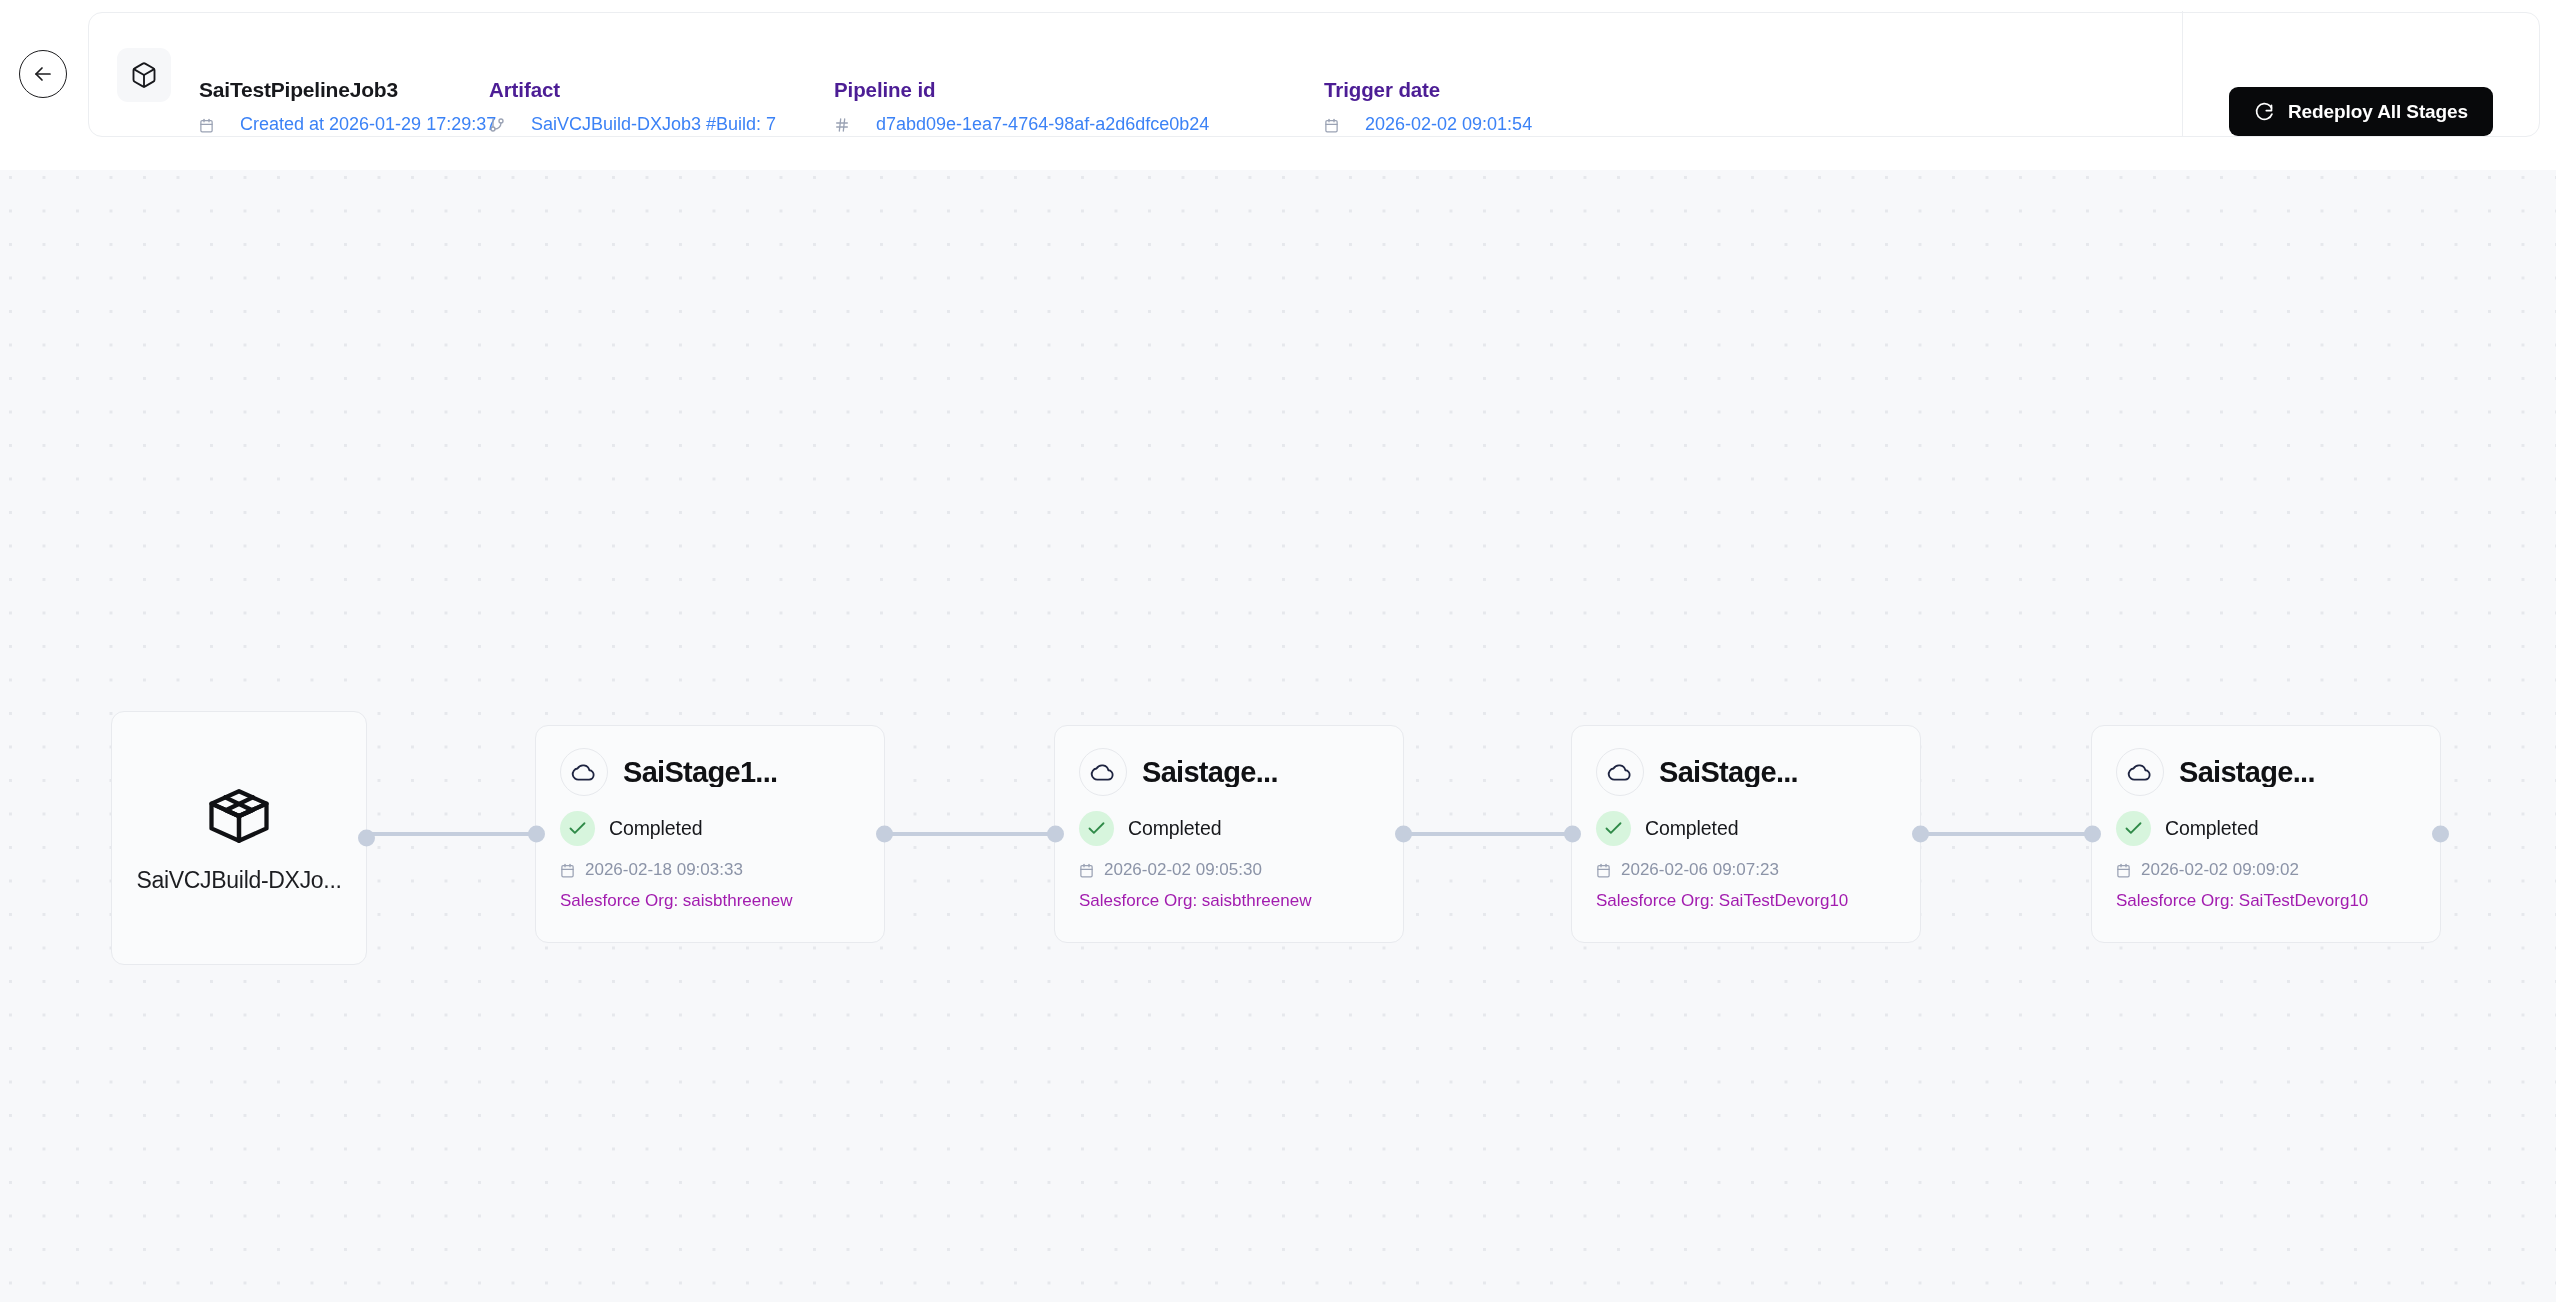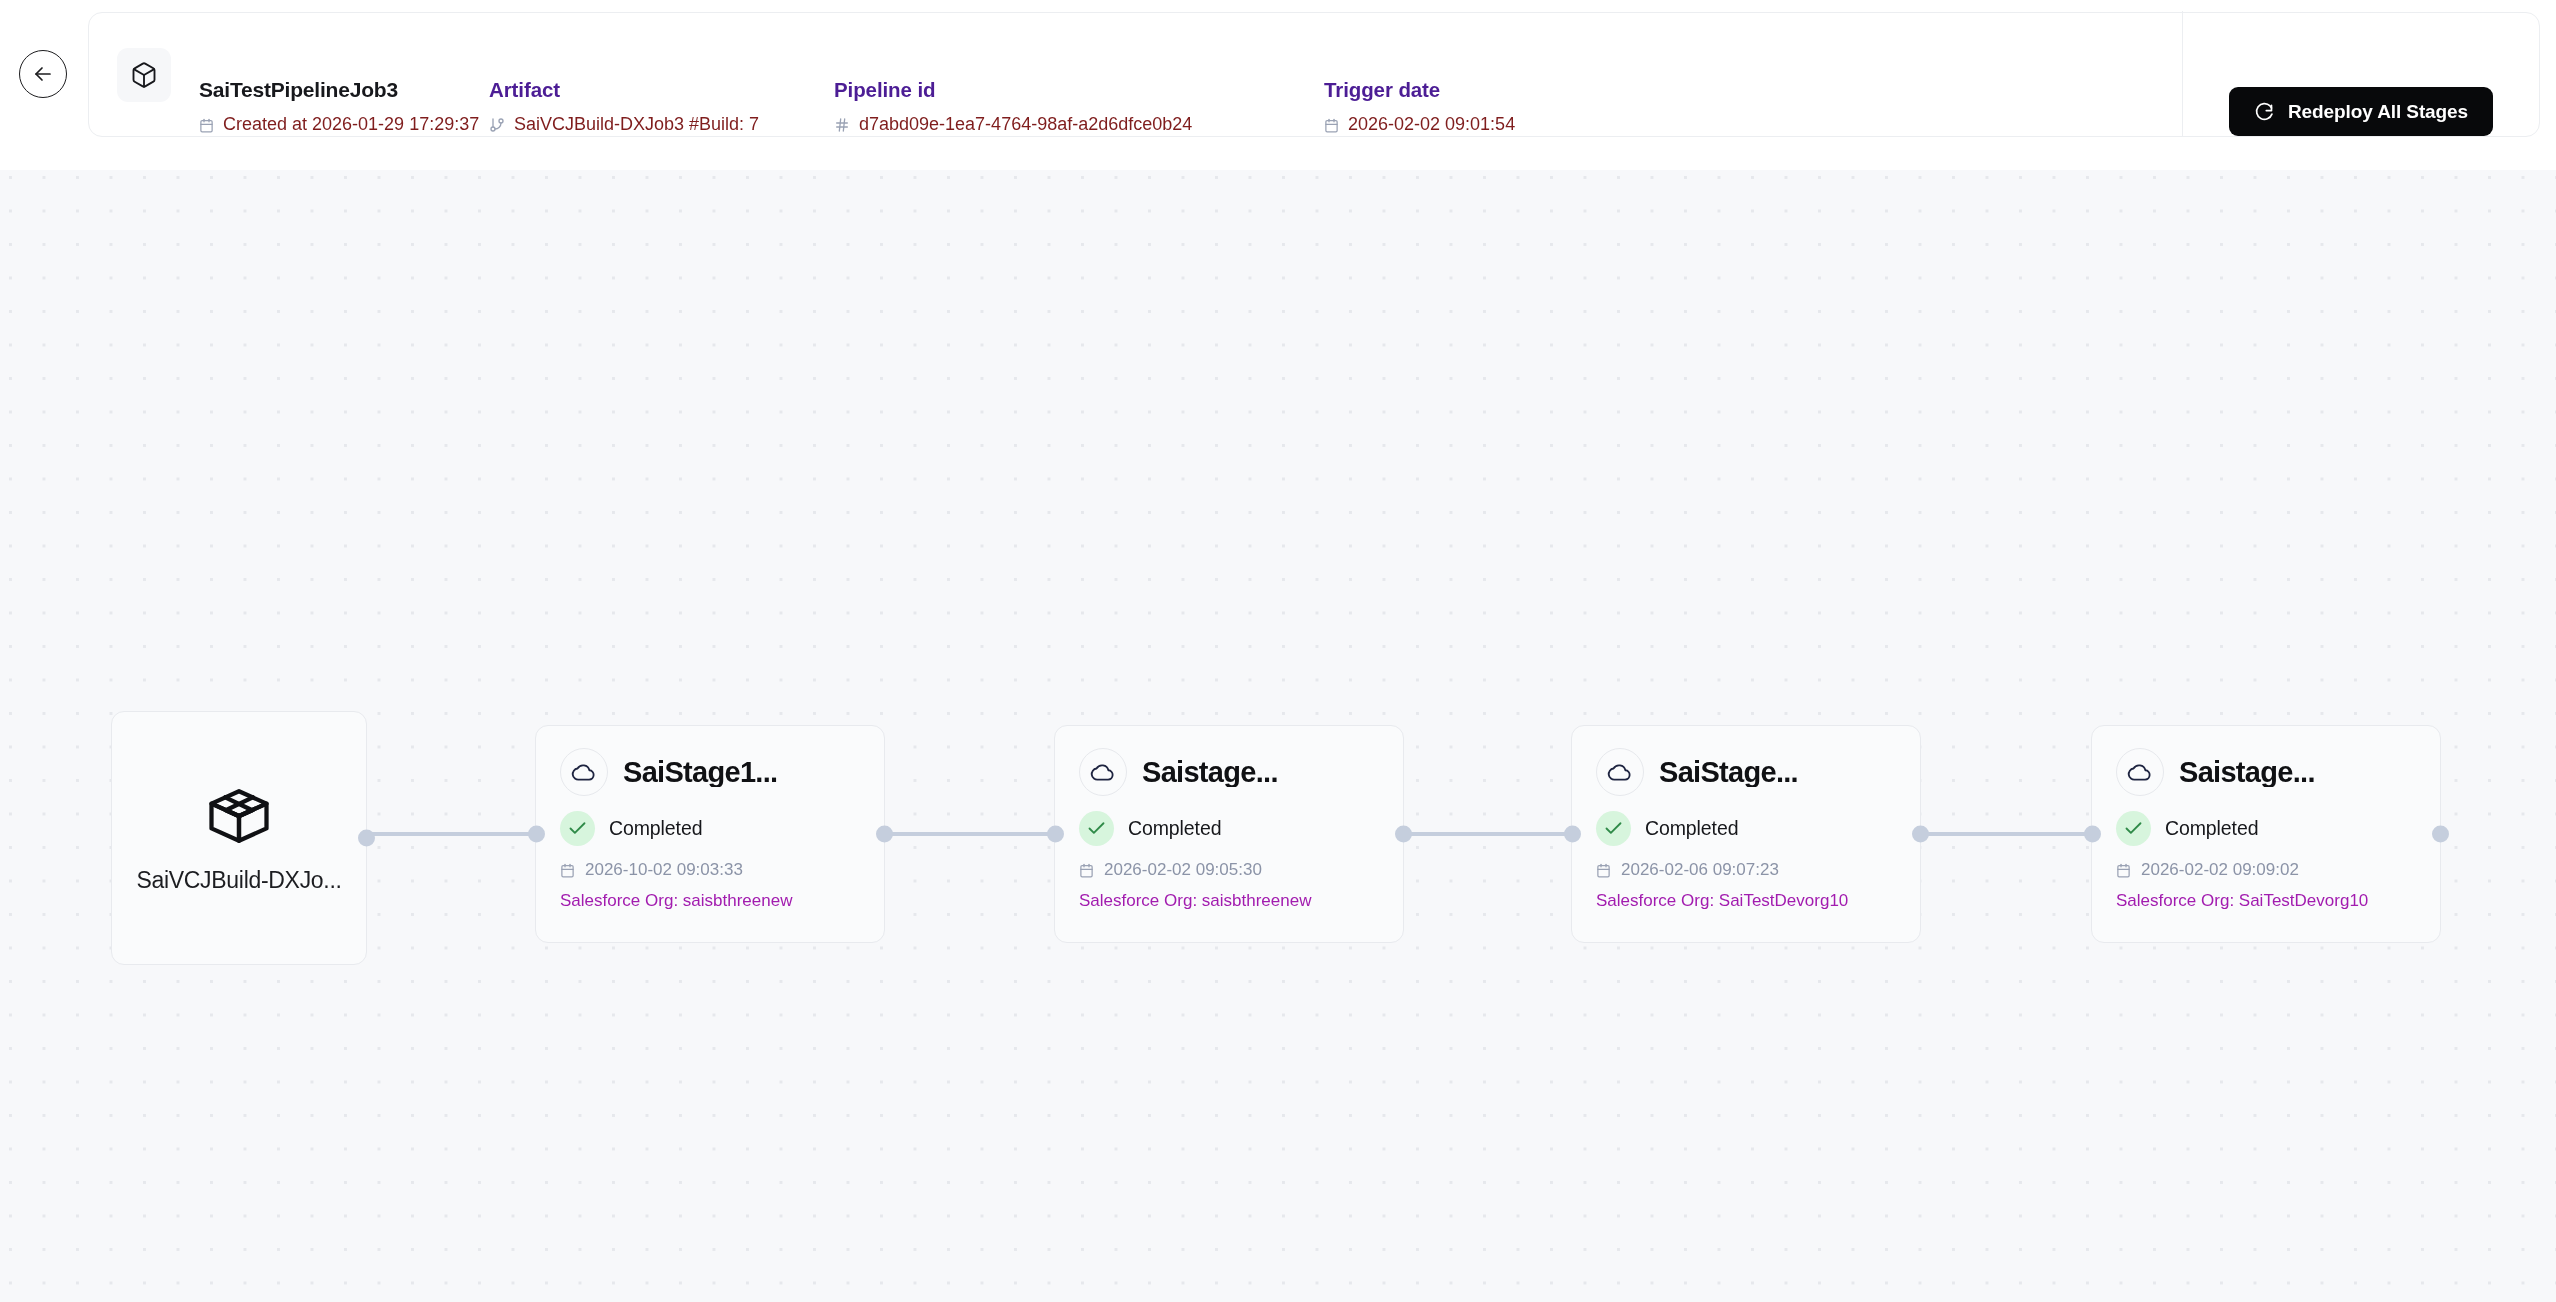--- a/index.html
+++ b/index.html
@@ -96,23 +96,23 @@
     font-weight: 700;
     color: #17181c;
     letter-spacing: -0.2px;
     line-height: 1.2;
     white-space: nowrap;
   }
   .hdr-sub {
     margin-top: 12px;
     display: flex;
     align-items: center;
-    gap: 9px;
+    gap: 26px;
     font-size: 18px;
-    color: #7f1d1d;
+    color: #3b82f6;
     font-weight: 400;
     white-space: nowrap;
     line-height: 1.2;
   }
   .hdr-sub .gi { flex: 0 0 auto; display: flex; align-items: center; }
 
   .hdr-divider {
     width: 1px;
     height: 125px;
     background: #eceef1;
@@ -441,21 +441,21 @@
       </div>
       <div class="stage-date">
         <span style="display:flex;">
           <svg width="15" height="15" viewBox="0 0 24 24" fill="none" stroke="#9aa2b4" stroke-width="2" stroke-linecap="round" stroke-linejoin="round">
             <rect x="3" y="4" width="18" height="18" rx="2" ry="2"></rect>
             <line x1="16" y1="2" x2="16" y2="6"></line>
             <line x1="8" y1="2" x2="8" y2="6"></line>
             <line x1="3" y1="10" x2="21" y2="10"></line>
           </svg>
         </span>
-        <span>2026-10-02 09:03:33</span>
+        <span>2026-02-18 09:03:33</span>
       </div>
       <div class="stage-org">Salesforce Org: saisbthreenew</div>
     </div>
 
     <div class="node node-stage s2">
       <span class="handle left"></span>
       <span class="handle right"></span>
       <div class="stage-head">
         <div class="stage-avatar">
           <svg width="26" height="26" viewBox="0 0 24 24" fill="none" stroke="#1e2440" stroke-width="1.7" stroke-linecap="round" stroke-linejoin="round">

